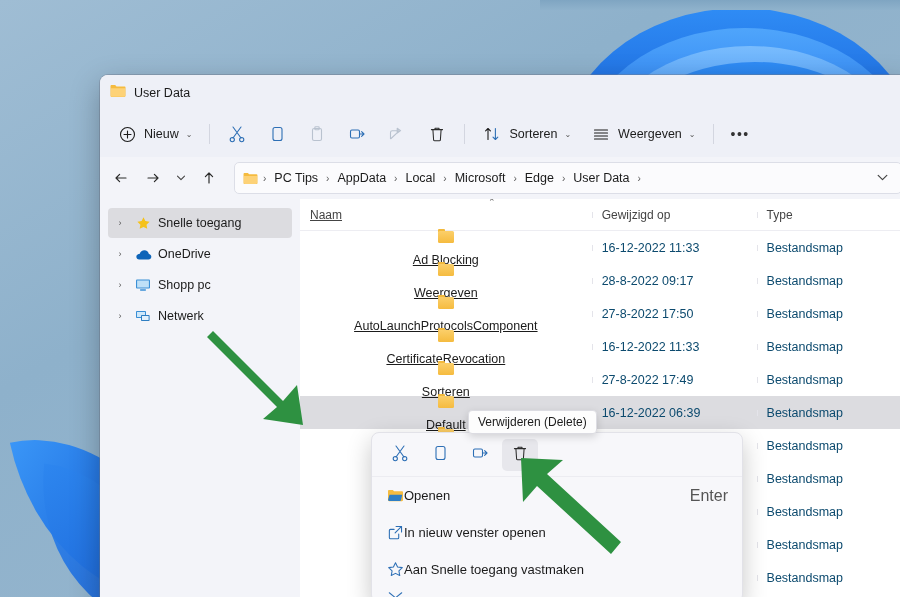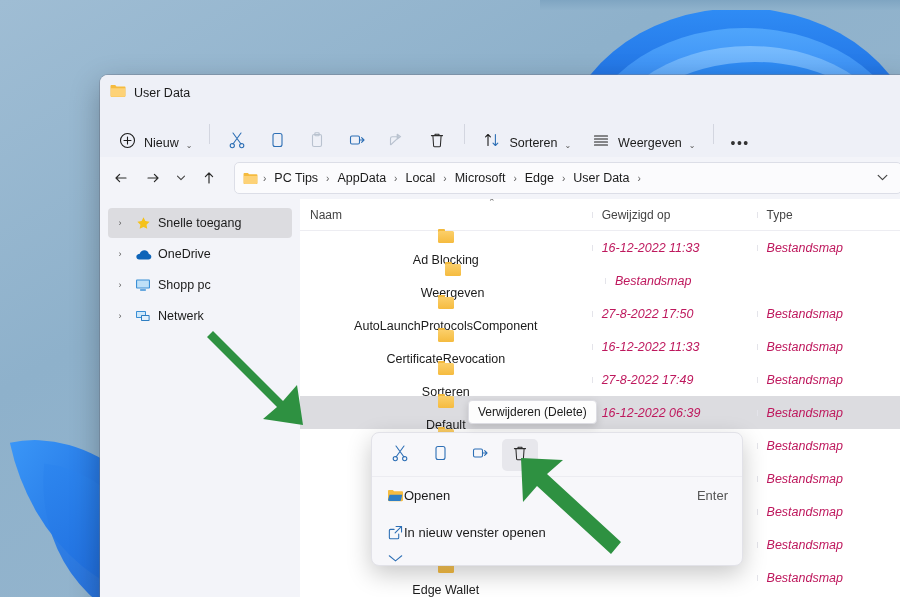--- a/index.html
+++ b/index.html
@@ -80,21 +80,21 @@
   }
   .title-text { font-size: 12.5px; color: #1b1b1b; }
 
   .toolbar {
     height: 46px; display: flex; align-items: center;
     padding: 0 8px; gap: 2px;
     background: #eef0f7;
     flex: 0 0 auto;
   }
   .tb-btn {
-    height: 32px; display: flex; align-items: flex-end; gap: 7px;
+    height: 32px; display: flex; align-items: center; gap: 7px;
     padding: 0 9px; border-radius: 5px; cursor: default;
     font-size: 12.5px; color: #1b1b1b; white-space: nowrap;
   }
   .tb-icon { display:flex; align-items:center; justify-content:center; width:20px; height:20px; }
   .tb-sep { width: 1px; height: 20px; background: #d3d6e0; margin: 0 6px; }
   .chev { font-size: 8px; color: #555; }
   .dots { letter-spacing: 1.5px; font-size: 14px; color:#333; line-height: 1; }
 
   .addrbar {
     height: 42px; display: flex; align-items: center; gap: 2px;
@@ -140,31 +140,31 @@
     font-size: 12px; color: #444; position: relative;
     border-bottom: 1px solid #ededf2;
   }
   .sortmark {
     position: absolute; left: 188px; top: -2px; font-size: 9px; color: #666;
   }
   .col { padding: 0 10px; position: relative; }
   .col + .col::before {
     content:""; position: absolute; left: 0; top: 4px; bottom: 4px; width: 1px; background: #e4e4ea;
   }
-  .c-name { width: 305px; }
+  .c-name { width: 305px; text-decoration: underline; }
   .c-date { width: 172px; }
   .c-type { width: 160px; }
 
   .row {
     display: flex; align-items: center; height: 33px;
     font-size: 12.5px; color: #1b1b1b; cursor: default;
   }
   .row.selected { background: #dcdce0; }
   .row .c-name { display: flex; align-items: center; gap: 8px; overflow: hidden; white-space: nowrap; flex-direction: column; }
-  .row .c-date, .row .c-type { color: #be185d; font-style: italic; }
+  .row .c-date, .row .c-type { color: #0c4a6e; }
 
   .folder-ico { width: 16px; height: 14px; flex: 0 0 16px; position: relative; }
   .folder-ico::before {
     content:""; position:absolute; left:0; top:0; width:7px; height:3px;
     background:#f2b93c; border-radius:1px 1px 0 0;
   }
   .folder-ico::after {
     content:""; position:absolute; left:0; top:2.5px; width:16px; height:11.5px;
     background: linear-gradient(180deg,#fbcf6a,#f5bb3f); border-radius: 1.5px;
   }
@@ -184,25 +184,25 @@
   .ctx-ibtn {
     width: 36px; height: 32px; border-radius: 5px;
     display: flex; align-items: center; justify-content: center; cursor: default;
   }
   .ctx-ibtn.hot { background: #e7e7ec; }
   .ctx-item {
     height: 37px; display: flex; align-items: center; 
     padding: 0 14px; font-size: 13px; color: #1b1b1b; cursor: default;
   }
   .ctx-ic { width: 18px; display: flex; align-items: center; justify-content: center; }
-  .ctx-shortcut { margin-left: auto; font-size: 13px; color: #555; }
+  .ctx-shortcut { margin-left: auto; font-size: 16px; color: #555; }
 
   
   #tooltip {
-    position: absolute; left: 468px; top: 400px;
+    position: absolute; left: 468px; top: 410px;
     background: #fdfdfd; border: 1px solid #dcdce2; border-radius: 4px;
     padding: 4px 9px; font-size: 12px; color: #1b1b1b;
     box-shadow: 0 3px 8px rgba(0,0,0,.15); z-index: 60; white-space: nowrap;
   }
 
   
   .arrow { position: absolute; z-index: 70; pointer-events: none; }
 </style>
 </head>
 <body>
@@ -430,20 +430,21 @@
             <span>Ad Blocking</span>
           </div>
         <div class="col c-date">16-12-2022 11:33</div>
         <div class="col c-type">Bestandsmap</div>
       </div>
       <div class="row">
         <div class="col c-name">
             <span class="folder-ico"></span>
             <span>Weergeven</span>
           </div>
+        <div class="col c-date">28-8-2022 09:17</div>
         <div class="col c-type">Bestandsmap</div>
       </div>
       <div class="row">
         <div class="col c-name">
             <span class="folder-ico"></span>
             <span>AutoLaunchProtocolsComponent</span>
           </div>
         <div class="col c-date">27-8-2022 17:50</div>
         <div class="col c-type">Bestandsmap</div>
       </div>
@@ -566,20 +567,29 @@
       <svg width="17" height="17" viewBox="0 0 18 18">
           <path d="M9.6 2.6h5.8v5.8" fill="none" stroke="#2d6fb5" stroke-width="1.15" stroke-linecap="round" stroke-linejoin="round"></path>
           <path d="M15.4 2.6L8.6 9.4" fill="none" stroke="#2d6fb5" stroke-width="1.15" stroke-linecap="round"></path>
           <path d="M12.4 10.6v3.9c0 .6-.5 1.1-1.1 1.1H3.6c-.6 0-1.1-.5-1.1-1.1V6.8c0-.6.5-1.1 1.1-1.1h3.9" fill="none" stroke="#2d6fb5" stroke-width="1.15" stroke-linecap="round" stroke-linejoin="round"></path>
         </svg>
     </span>
     <span>In nieuw venster openen</span>
     <span class="ctx-shortcut"></span>
   </div>
 
+  <div class="ctx-item">
+    <span class="ctx-ic">
+      <svg width="17" height="17" viewBox="0 0 18 18">
+          <path d="M9 1.8l2.2 4.5 5 .7-3.6 3.5.9 4.9L9 13.1l-4.5 2.3.9-4.9L1.8 7l5-.7z" fill="none" stroke="#2d6fb5" stroke-width="1.1" stroke-linejoin="round"></path>
+        </svg>
+    </span>
+    <span>Aan Snelle toegang vastmaken</span>
+    <span class="ctx-shortcut"></span>
+  </div>
 
   <div class="ctx-item" style="height:14px">
     <span class="ctx-ic">
       <svg width="17" height="10" viewBox="0 0 18 10">
           <path d="M2.4 2.6L9 8l6.6-5.4" fill="none" stroke="#2d6fb5" stroke-width="1.1" stroke-linecap="round"></path>
         </svg>
     </span>
   </div>
 </div>
 

